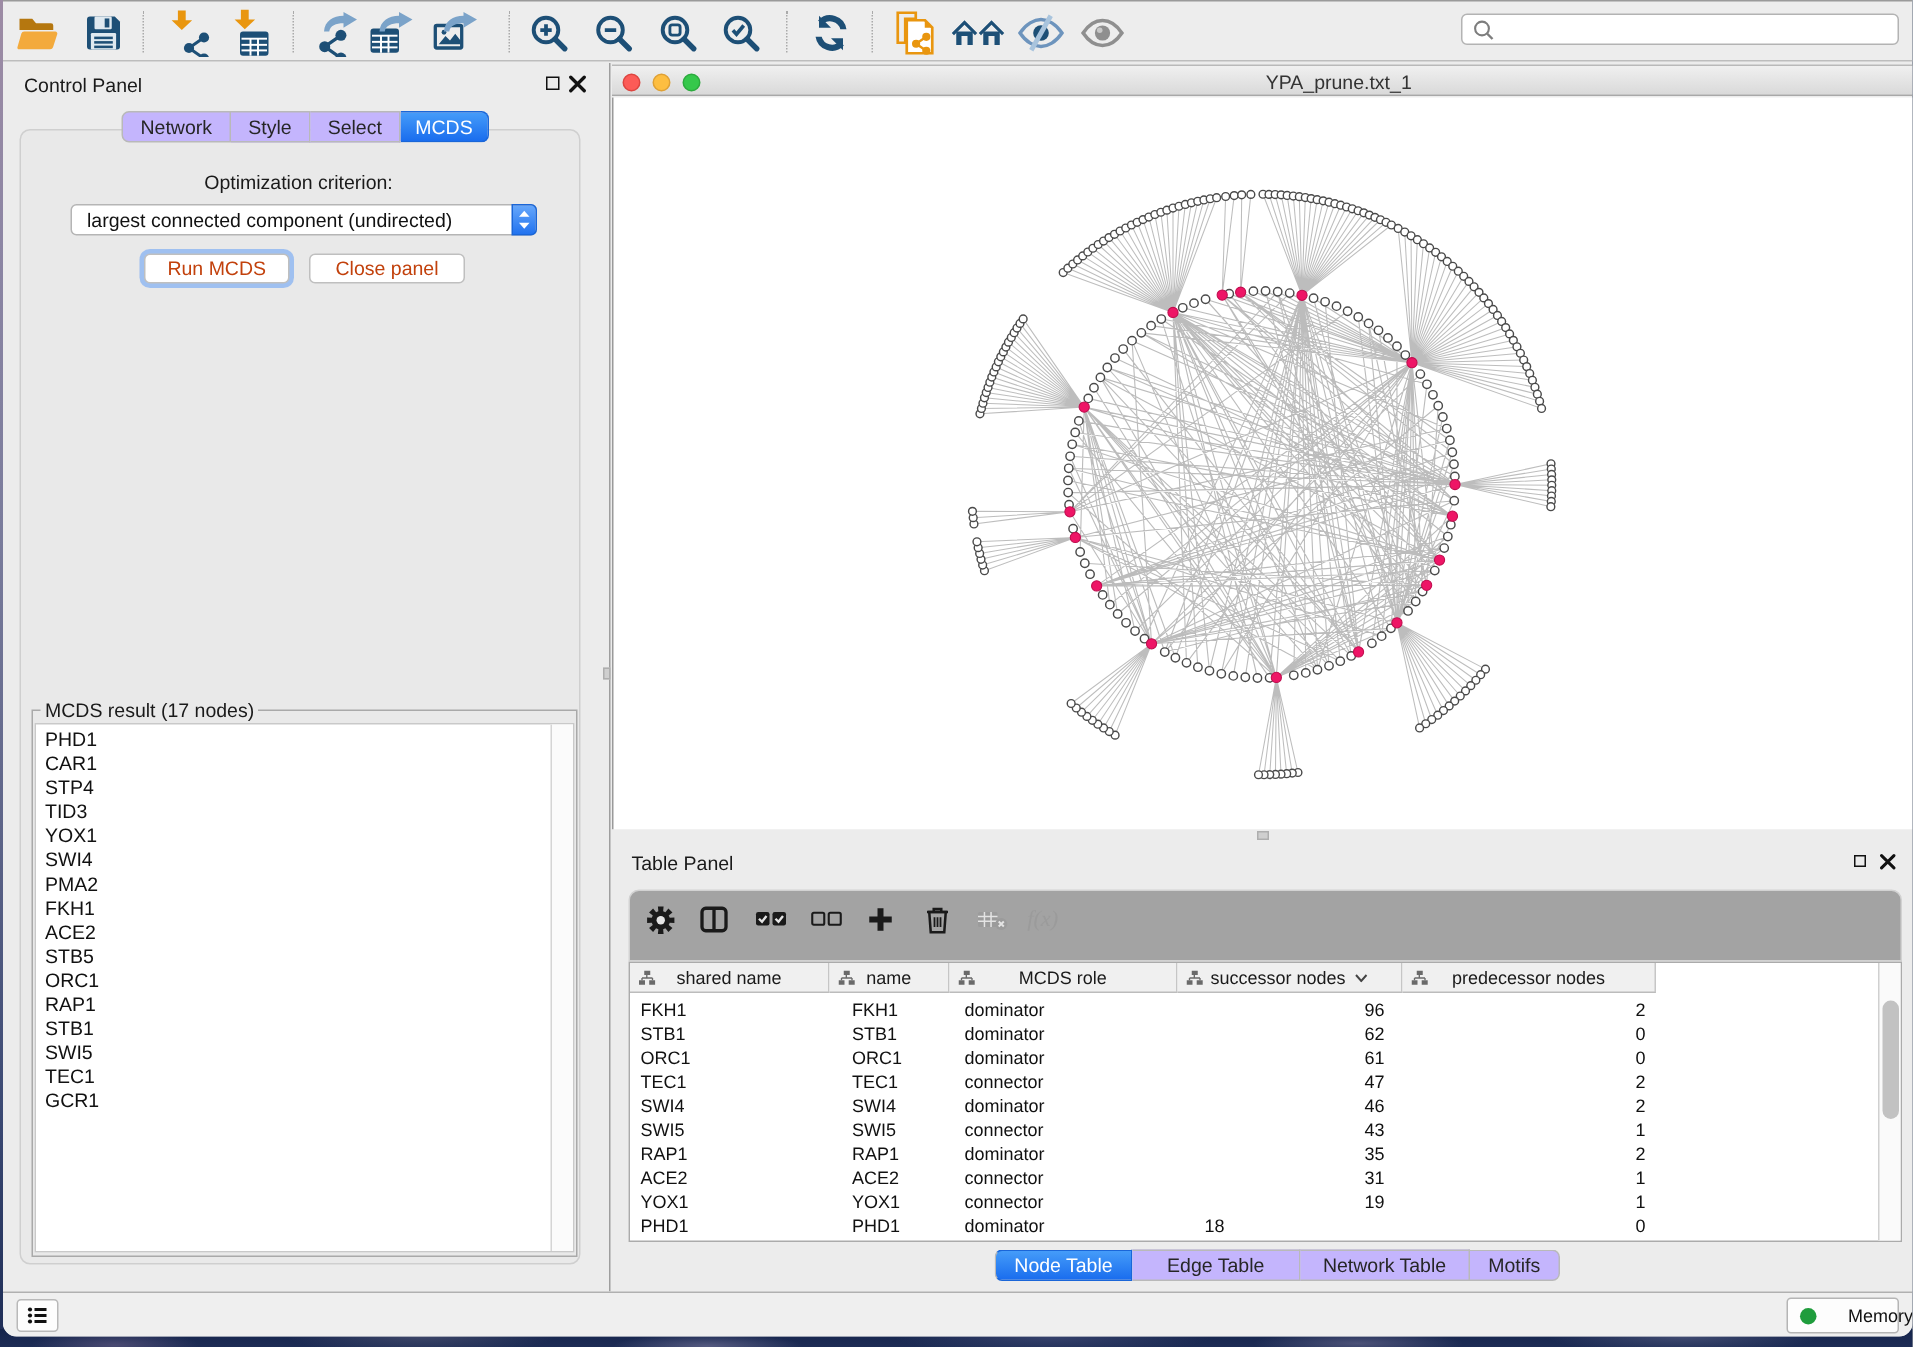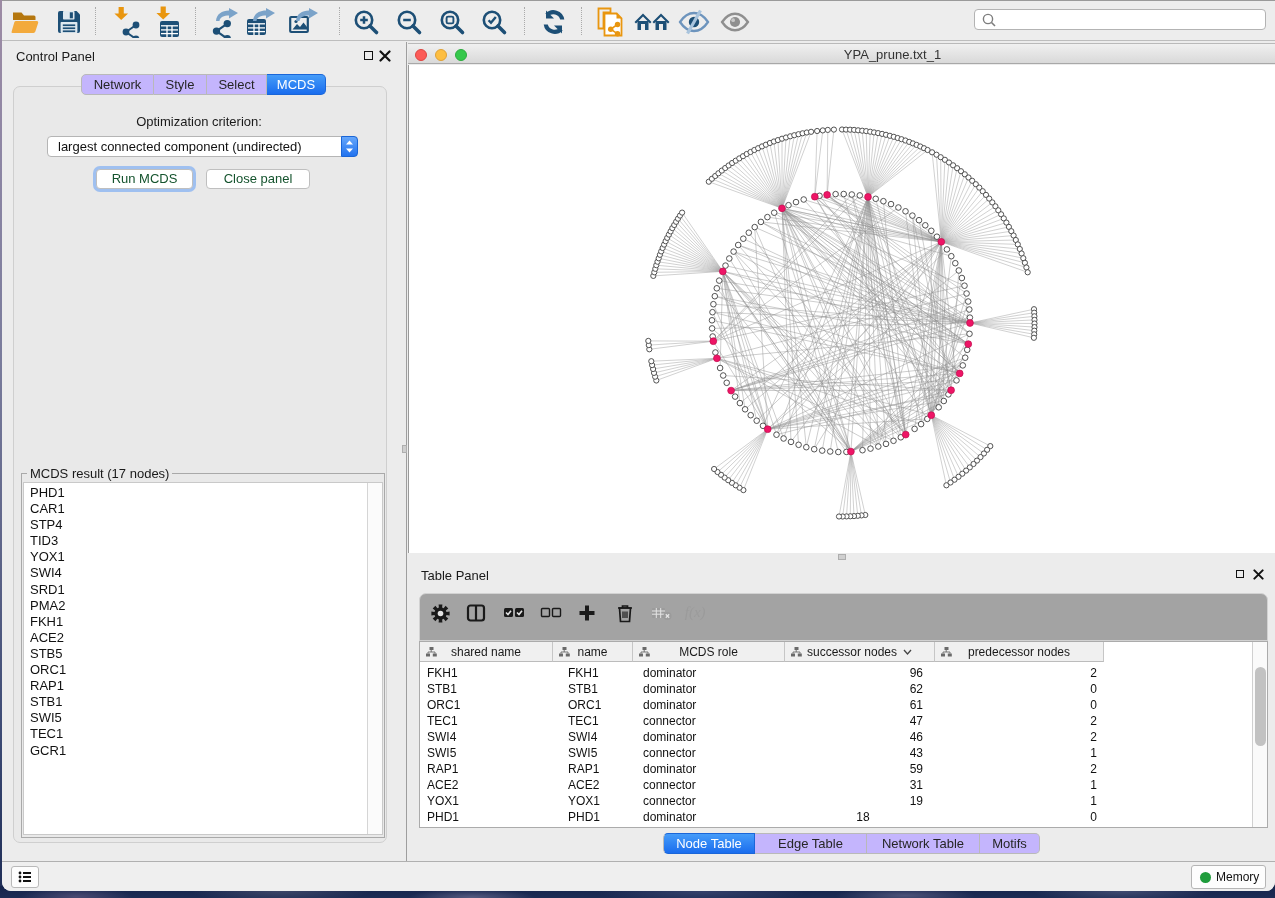--- a/index.html
+++ b/index.html
@@ -15,21 +15,21 @@
 #cpInner{position:absolute;left:9px;top:44px;width:374px;height:757px;background:#e9e9e9;border:1px solid #cfcfcf;border-radius:7px}
 .tabseg{position:absolute;display:flex;font-size:13px}
 .tabseg .t{background:#c4b5fd;border:1px solid #b9b9b9;border-left:none;color:#262626;display:flex;align-items:center;justify-content:center}
 .tabseg .t:first-child{border-left:1px solid #b9b9b9;border-radius:5px 0 0 5px}
 .tabseg .t:last-child{border-radius:0 5px 5px 0}
 .tabseg .act{background:linear-gradient(180deg,#459cf9,#1a6dee);border-color:#1a66d8;color:#fff}
 #cpTabs{left:77px;top:32px;height:21px}
 #optlab{position:absolute;left:0;top:72px;width:390px;text-align:center;font-size:13px;color:#1a1a1a}
 #combo{position:absolute;left:43px;top:94px;width:311px;height:21px;background:#fff;border:1px solid #b5b5b5;border-radius:4px;font-size:13px;color:#111;line-height:19px;padding-left:10px}
 #comboBtn{position:absolute;right:-1px;top:-1px;width:17px;height:21px;border-radius:0 4px 4px 0;background:linear-gradient(180deg,#66a7fb,#2273ef);border:1px solid #1a66d8}
-.btn{position:absolute;height:20px;background:#fff;border:1px solid #bfbfbf;border-radius:4px;font-size:13px;color:#14532d;text-align:center;line-height:18px}
+.btn{position:absolute;height:20px;background:#fff;border:1px solid #bfbfbf;border-radius:4px;font-size:13px;color:#c2410c;text-align:center;line-height:18px}
 #runBtn{left:92px;top:127px;width:97px;box-shadow:0 0 0 3px rgba(110,165,245,.6)}
 #closeBtn{left:202px;top:127px;width:104px}
 #fset{position:absolute;left:17px;top:431px;width:364px;height:365px;border:1px solid #a9a9a9}
 #fsetLegend{position:absolute;left:5px;top:-8px;background:#e9e9e9;padding:0 3px;font-size:13px;color:#1a1a1a}
 #mlist{position:absolute;left:1px;top:8px;width:360px;height:353px;background:#fff;border:1px solid #c9c9c9;font-size:13px;color:#111;padding-top:2px}
 #mlist .it{height:16.1px;line-height:16px;padding-left:6px}
 #mscroll{position:absolute;right:0;top:0;width:15px;height:100%;background:#fbfbfb;border-left:1px solid #d5d5d5}
 #vdiv{position:absolute;left:392px;top:42px;width:13px;height:819px;background:#ececec;border-right:1px solid #9e9e9e}
 #vgrab{position:absolute;left:8px;top:403px;width:5px;height:8px;background:#cfcfcf;border:1px solid #aeaeae}
 #netwin{position:absolute;left:406px;top:42px;width:869px;height:511px}
@@ -45,21 +45,21 @@
 #ttable{position:absolute;left:11px;top:79px;width:849px;height:187px;background:#fff;border:1px solid #ababab;font-size:12px}
 #thead{position:absolute;left:0;top:0;width:832px;height:20px;display:flex}
 #thead .hc{background:#f0f0f0;border-right:1px solid #c6c6c6;border-bottom:1px solid #bcbcbc;height:20px;display:flex;align-items:center;justify-content:center;position:relative;color:#1a1a1a}
 #tscroll{position:absolute;right:0;top:0;width:15px;height:185px;background:#fafafa;border-left:1px solid #d0d0d0}
 #tthumb{position:absolute;left:1.5px;top:25px;width:11px;height:79px;background:#c2c2c2;border-radius:6px}
 .trow{position:absolute;left:0;width:832px;height:16px;line-height:16px;color:#111}
 .trow span{position:absolute;display:block}
 #tabs2{left:255px;top:271px;height:21px}
 #status{position:absolute;left:0;top:861px;width:1273px;height:30px;background:#efefef;border-top:1px solid #b0b0b0}
 #listBtn{position:absolute;left:9px;top:4px;width:28px;height:22px;background:#fdfdfd;border:1px solid #b9b9b9;border-radius:3px}
-#memBtn{position:absolute;right:9px;top:3px;width:75px;height:24px;background:#fdfdfd;border:1px solid #b5b5b5;border-radius:3px;font-size:12px;color:#111;line-height:22px;padding-left:24px}
+#memBtn{position:absolute;right:9px;top:3px;width:75px;height:24px;background:#fdfdfd;border:1px solid #b5b5b5;border-radius:3px;font-size:12px;color:#111;line-height:22px;padding-left:40px}
 #memDot{position:absolute;left:8px;top:6px;width:11px;height:11px;border-radius:50%;background:#1f9c3c}
 </style></head><body>
 <div id="wallL"></div>
 <div id="wallB"></div>
 <div id="win">
   <div id="toolbar">
       <div class="ticon" style="left:6px;width:34px;height:41px;display:flex;align-items:center;justify-content:center">
         <svg width="32" height="30" viewBox="0 0 32 30">
 <path d="M4 5.5h8.5l2.5 3h10a1.5 1.5 0 011.5 1.5v3H4z" fill="#b5770f"></path>
 <path d="M7.2 14h20.6a1.4 1.4 0 011.35 1.9l-2.8 8.6a2 2 0 01-1.9 1.4H3.7a1.1 1.1 0 01-1.05-1.5l2.6-9A2 2 0 017.2 14z" fill="#f3aa3c"></path>
@@ -255,21 +255,20 @@
     <div class="btn" id="closeBtn">Close panel</div>
     <div id="fset">
       <div id="fsetLegend">MCDS result (17 nodes)</div>
       <div id="mlist">
           <div class="it">PHD1</div>
           <div class="it">CAR1</div>
           <div class="it">STP4</div>
           <div class="it">TID3</div>
           <div class="it">YOX1</div>
           <div class="it">SWI4</div>
-          <div class="it">SRD1</div>
           <div class="it">PMA2</div>
           <div class="it">FKH1</div>
           <div class="it">ACE2</div>
           <div class="it">STB5</div>
           <div class="it">ORC1</div>
           <div class="it">RAP1</div>
           <div class="it">STB1</div>
           <div class="it">SWI5</div>
           <div class="it">TEC1</div>
           <div class="it">GCR1</div>
@@ -711,42 +710,42 @@
           <span style="left:7px">SWI5</span>
           <span style="left:148px">SWI5</span>
           <span style="left:223px">connector</span>
           <span style="left:383px;width:120px;text-align:right">43</span>
           <span style="left:557px;width:120px;text-align:right">1</span>
         </div>
         <div class="trow" style="top:119px">
           <span style="left:7px">RAP1</span>
           <span style="left:148px">RAP1</span>
           <span style="left:223px">dominator</span>
-          <span style="left:383px;width:120px;text-align:right">59</span>
+          <span style="left:383px;width:120px;text-align:right">35</span>
           <span style="left:557px;width:120px;text-align:right">2</span>
         </div>
         <div class="trow" style="top:135px">
           <span style="left:7px">ACE2</span>
           <span style="left:148px">ACE2</span>
           <span style="left:223px">connector</span>
           <span style="left:383px;width:120px;text-align:right">31</span>
           <span style="left:557px;width:120px;text-align:right">1</span>
         </div>
         <div class="trow" style="top:151px">
           <span style="left:7px">YOX1</span>
           <span style="left:148px">YOX1</span>
           <span style="left:223px">connector</span>
           <span style="left:383px;width:120px;text-align:right">19</span>
           <span style="left:557px;width:120px;text-align:right">1</span>
         </div>
         <div class="trow" style="top:167px">
           <span style="left:7px">PHD1</span>
           <span style="left:148px">PHD1</span>
           <span style="left:223px">dominator</span>
-          <span style="left:383px;width:120px;text-align:center">18</span>
+          <span style="left:383px;width:120px;text-align:left">18</span>
           <span style="left:557px;width:120px;text-align:right">0</span>
         </div>
       <div id="tscroll">
           <div id="tthumb"></div>
         </div>
     </div>
     <div class="tabseg" id="tabs2">
       <div class="t act" style="width:92px">Node Table</div>
       <div class="t" style="width:112px">Edge Table</div>
       <div class="t" style="width:113px">Network Table</div>

